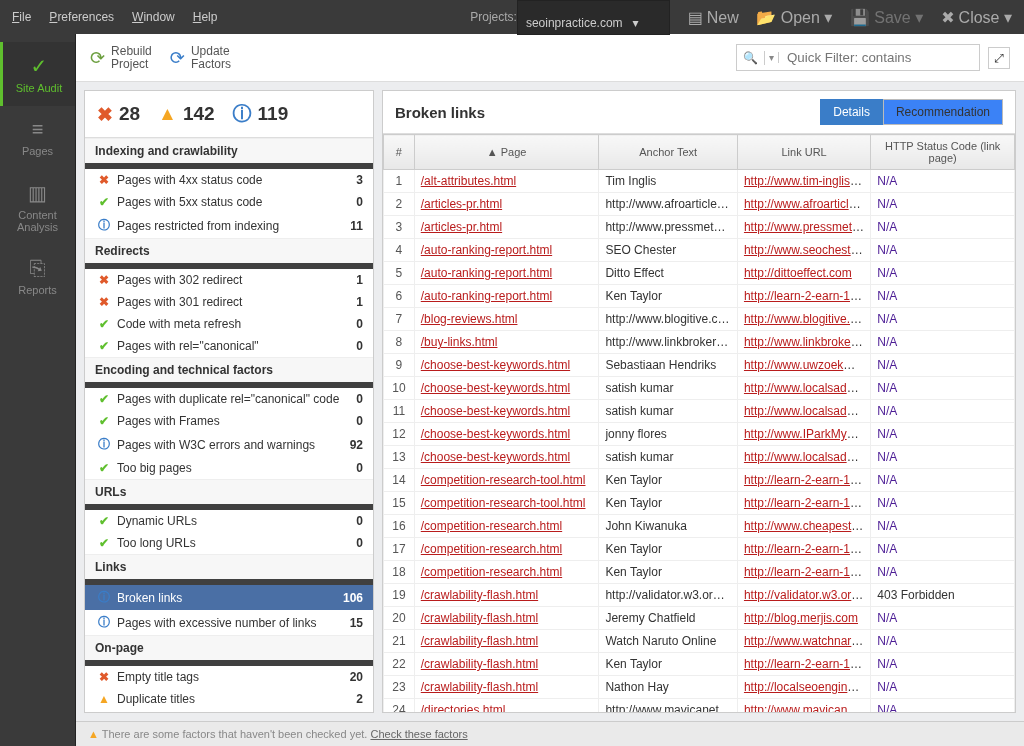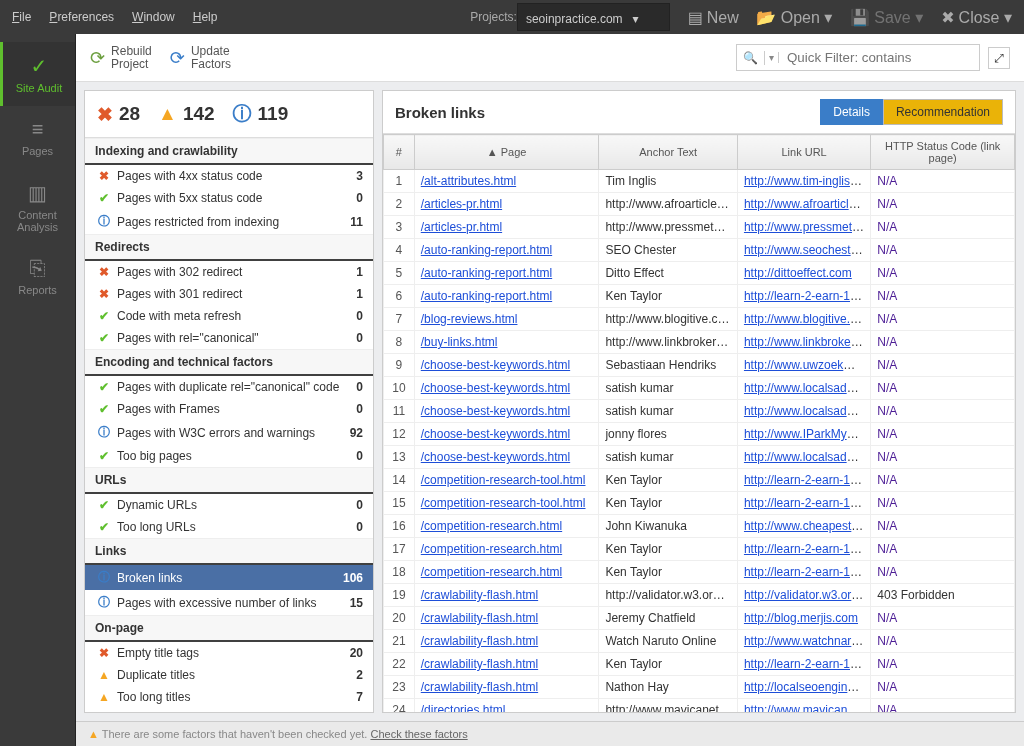--- a/index.html
+++ b/index.html
@@ -2,21 +2,21 @@
 <html><head>
 <meta charset="utf-8">
 <style>
 * { box-sizing: border-box; margin: 0; padding: 0; }
 body { font-family: Arial, sans-serif; font-size: 12px; background: #3a3a3a; color: #333; width: 1024px; height: 746px; overflow: hidden; }
 .topbar { background: #3a3a3a; height: 34px; display: flex; align-items: center; padding: 0 12px; color: #ccc; }
 .topbar .menu-item { margin-right: 18px; cursor: pointer; }
 .topbar .menu-item u { text-decoration: underline; }
 .topbar .spacer { flex: 1; }
 .topbar .proj-label { color: #aaa; }
-.topbar .proj-select { background: #2a2a2a; color: #ccc; padding: 8px 30px 4px 8px; border: 1px solid #222; position: relative; }
+.topbar .proj-select { background: #2a2a2a; color: #ccc; padding: 15px 30px 4px 8px; border: 1px solid #222; position: relative; }
 .topbar .tb-btn { color: #aaa; margin-left: 18px; cursor: pointer; font-size: 16px; }
 .topbar .tb-btn .ico { margin-right: 4px; }
 .main { display: flex; height: calc(100% - 34px); }
 .sidenav { width: 76px; background: #3a3a3a; border-right: 1px solid #222; display: flex; flex-direction: column; align-items: center; padding-top: 8px; }
 .sidenav .nav-item { width: 100%; text-align: center; padding: 12px 0; color: #888; cursor: pointer; font-size: 11px; }
 .sidenav .nav-item.active { color: #5fbf2e; border-left: 3px solid #5fbf2e; background: #333; }
 .sidenav .nav-icon { display: block; margin: 0 auto 4px; font-size: 20px; }
 .content { flex: 1; background: #ecedef; display: flex; flex-direction: column; }
 .toolbar { background: #fff; height: 48px; display: flex; align-items: center; padding: 0 14px; border-bottom: 1px solid #ddd; }
 .toolbar .tool-btn { display: flex; align-items: center; margin-right: 18px; cursor: pointer; color: #555; }
@@ -32,38 +32,38 @@
 .panels { flex: 1; display: flex; overflow: hidden; }
 .left-panel { width: 290px; background: #fff; border: 1px solid #ccc; margin: 8px 4px 8px 8px; display: flex; flex-direction: column; }
 .summary-row { display: flex; align-items: center; padding: 10px 12px; border-bottom: 1px solid #ddd; }
 .summary-item { display: flex; align-items: center; margin-right: 18px; font-size: 19px; font-weight: bold; }
 .summary-item .s-icon { margin-right: 6px; }
 .ico-err { color: #e05a2b; }
 .ico-warn { color: #f5a623; }
 .ico-info { color: #3a7dc8; }
 .ico-ok { color: #5fbf2e; }
 .factor-list { flex: 1; overflow-y: auto; }
-.factor-group { padding: 5px 10px; font-weight: bold; background: #f7f7f7; border-bottom: 2px solid #404040; border-top: 1px solid #eee; }
+.factor-group { padding: 5px 10px; font-weight: bold; background: #f7f7f7; border-bottom: 6px solid #404040; border-top: 1px solid #eee; }
 .factor-row { display: flex; align-items: center; padding: 4px 10px; cursor: pointer; }
 .factor-row.selected { background: #4a6fa5; color: #fff; }
 .factor-row .f-icon { width: 18px; text-align: center; margin-right: 4px; font-weight: bold; }
 .factor-row .f-label { flex: 1; }
 .factor-row .f-count { font-weight: bold; }
 .right-panel { flex: 1; background: #fff; border: 1px solid #ccc; margin: 8px 8px 8px 4px; display: flex; flex-direction: column; overflow: hidden; }
 .rp-header { display: flex; align-items: center; padding: 8px 12px; border-bottom: 1px solid #ddd; }
 .rp-title { font-size: 15px; font-weight: bold; flex: 1; }
 .rp-tabs { display: flex; }
-.rp-tab { padding: 5px 12px; border: 1px solid #bbb; cursor: pointer; background: #eab308; }
+.rp-tab { padding: 5px 12px; border: 1px solid #bbb; cursor: pointer; background: #3b82f6; }
 .rp-tab.active { background: #3a7dc8; color: #fff; border-color: #3a7dc8; }
 .table-wrap { flex: 1; overflow: auto; position: relative; }
 table { width: 100%; border-collapse: collapse; }
 th { background: linear-gradient(#f8f8f8,#e8e8e8); border: 1px solid #ccc; padding: 5px 6px; font-weight: normal; color: #555; position: sticky; top: 0; font-size: 11px; }
 td { border: 1px solid #eee; padding: 4px 6px; white-space: nowrap; overflow: hidden; text-overflow: ellipsis; }
 td.num { text-align: center; color: #555; width: 30px; }
-td a { color: #1d4ed8; text-decoration: underline; }
+td a { color: #b91c1c; text-decoration: underline; }
 td.na { color: #4c1d95; }
 .footer-bar { background: #eaeaea; border-top: 1px solid #ccc; padding: 6px 12px; color: #888; font-size: 11px; }
 .footer-bar a { color: #666; }
 .col-page { width: 180px; max-width: 180px; }
 .col-anchor { width: 135px; max-width: 135px; }
 .col-url { width: 130px; max-width: 130px; }
 .col-status { width: 140px; max-width: 140px; }
 </style>
 </head>
 <body>

